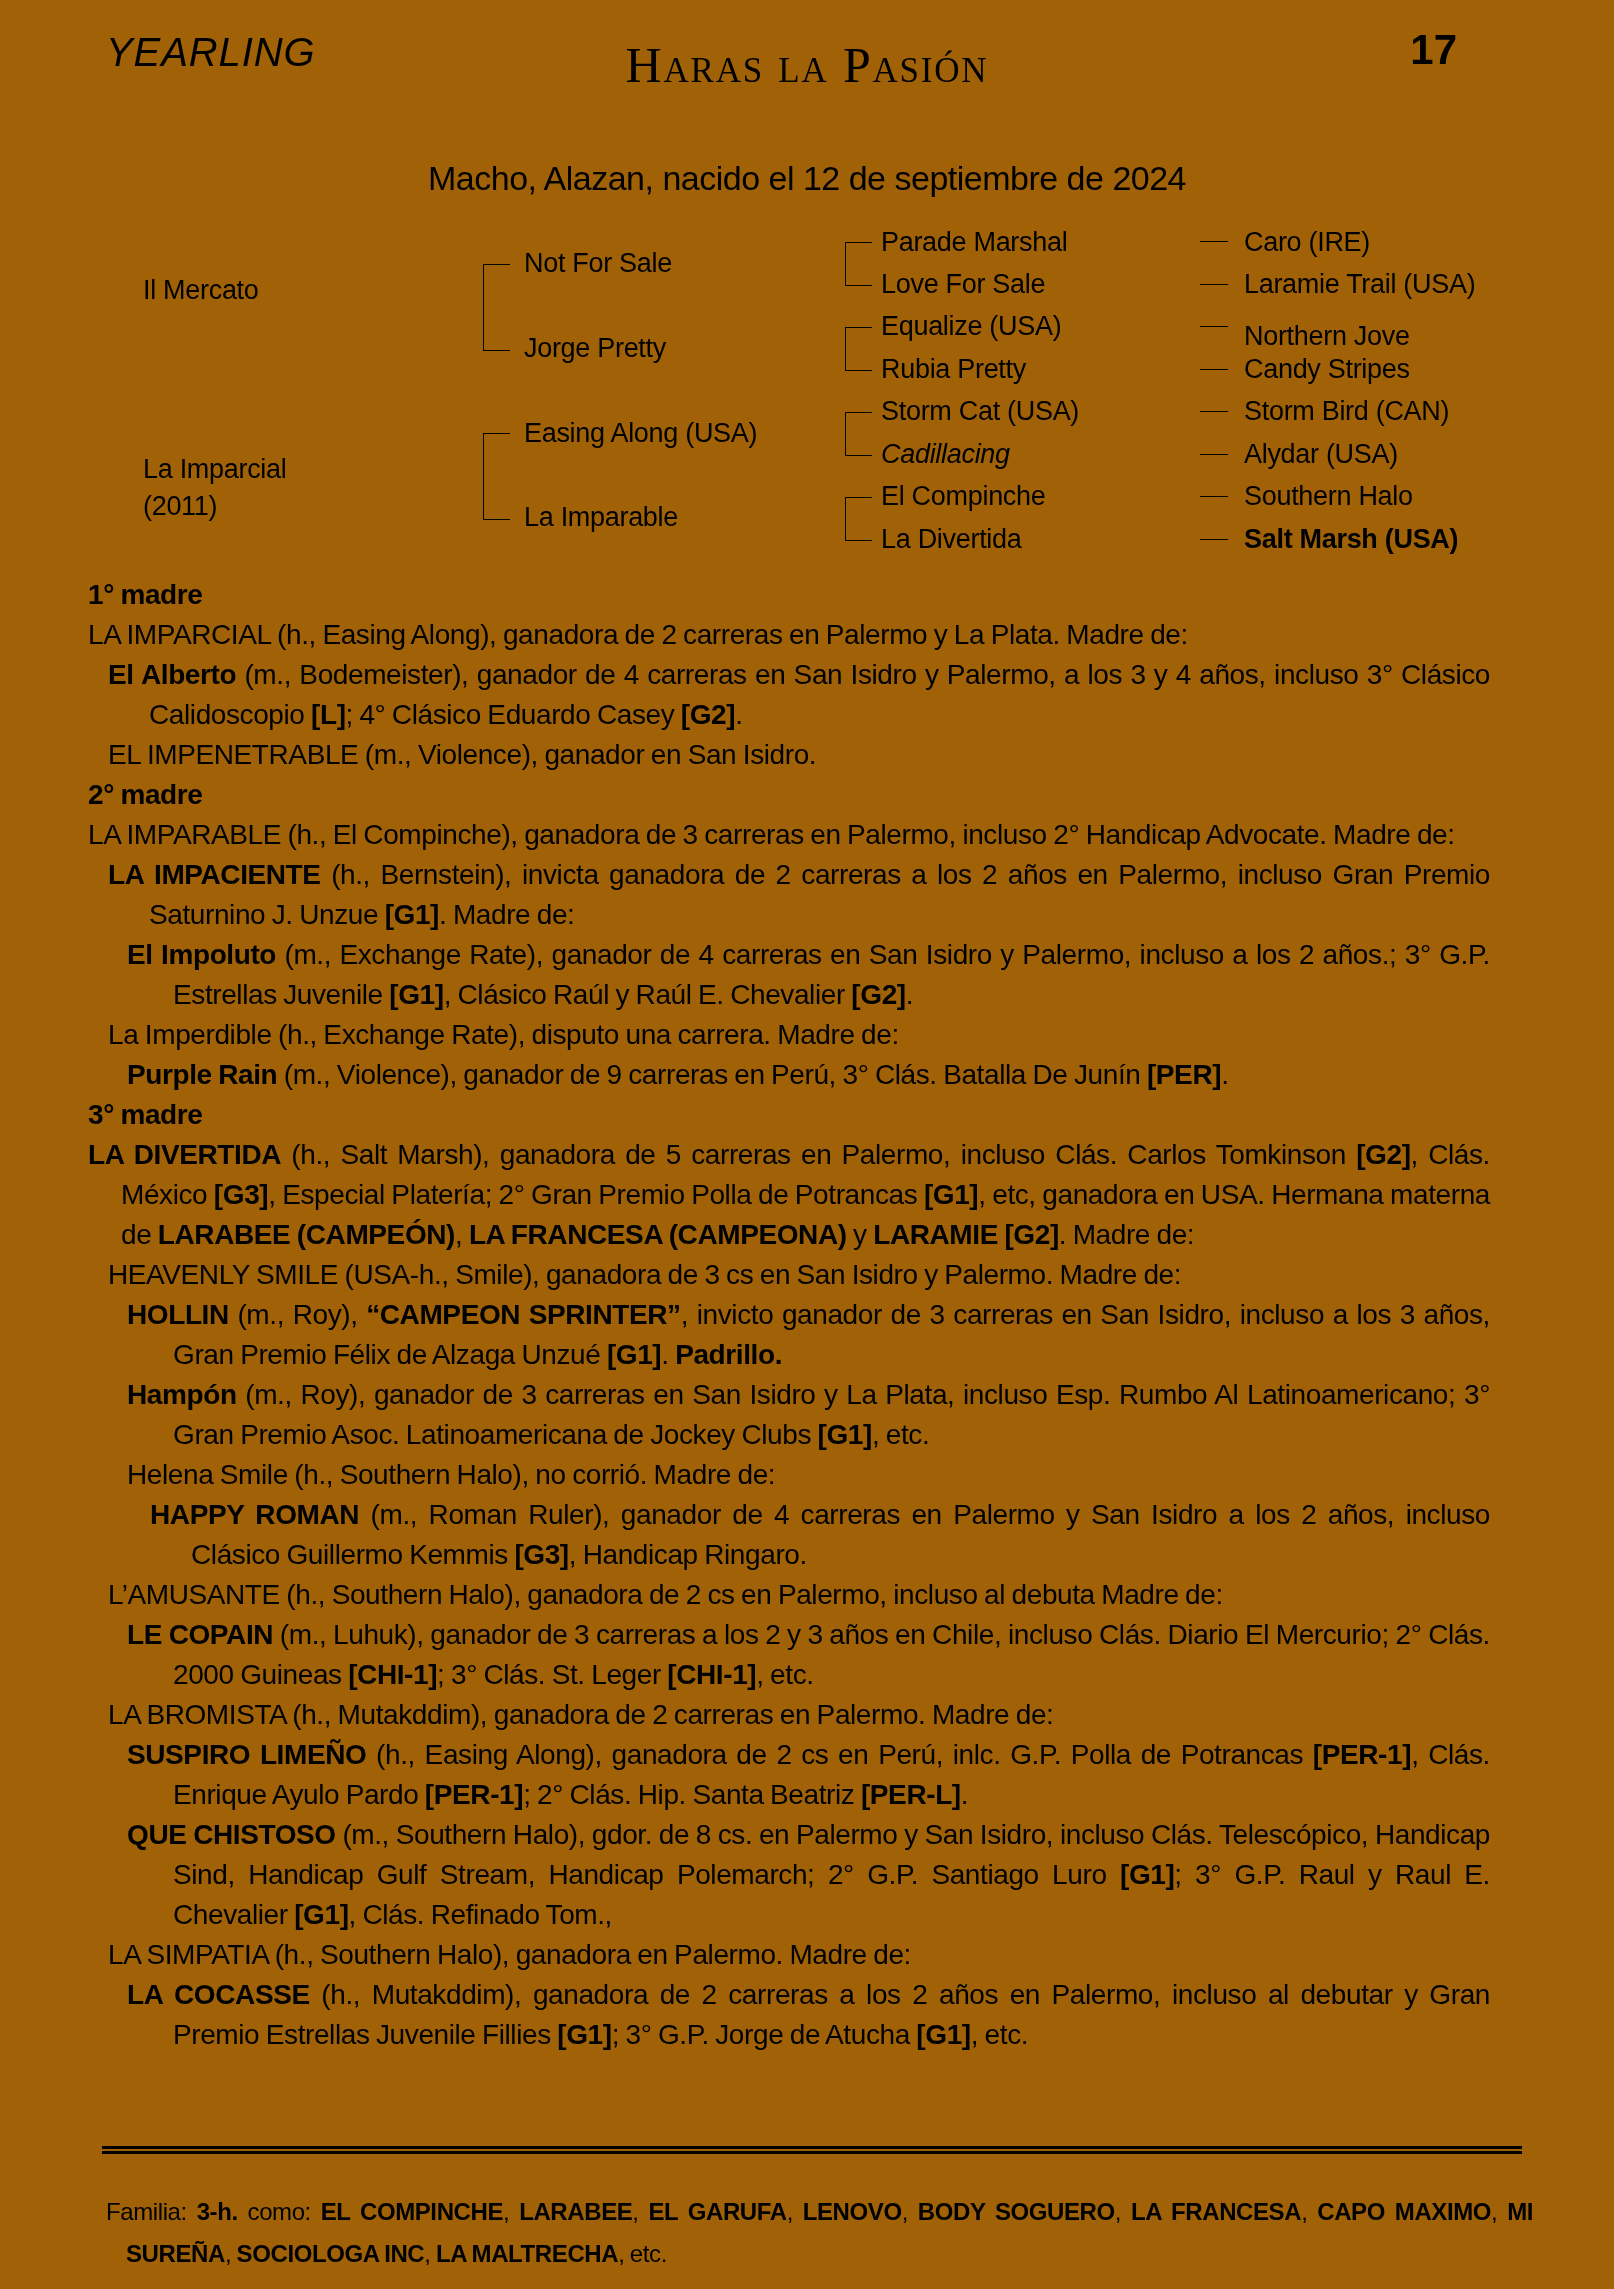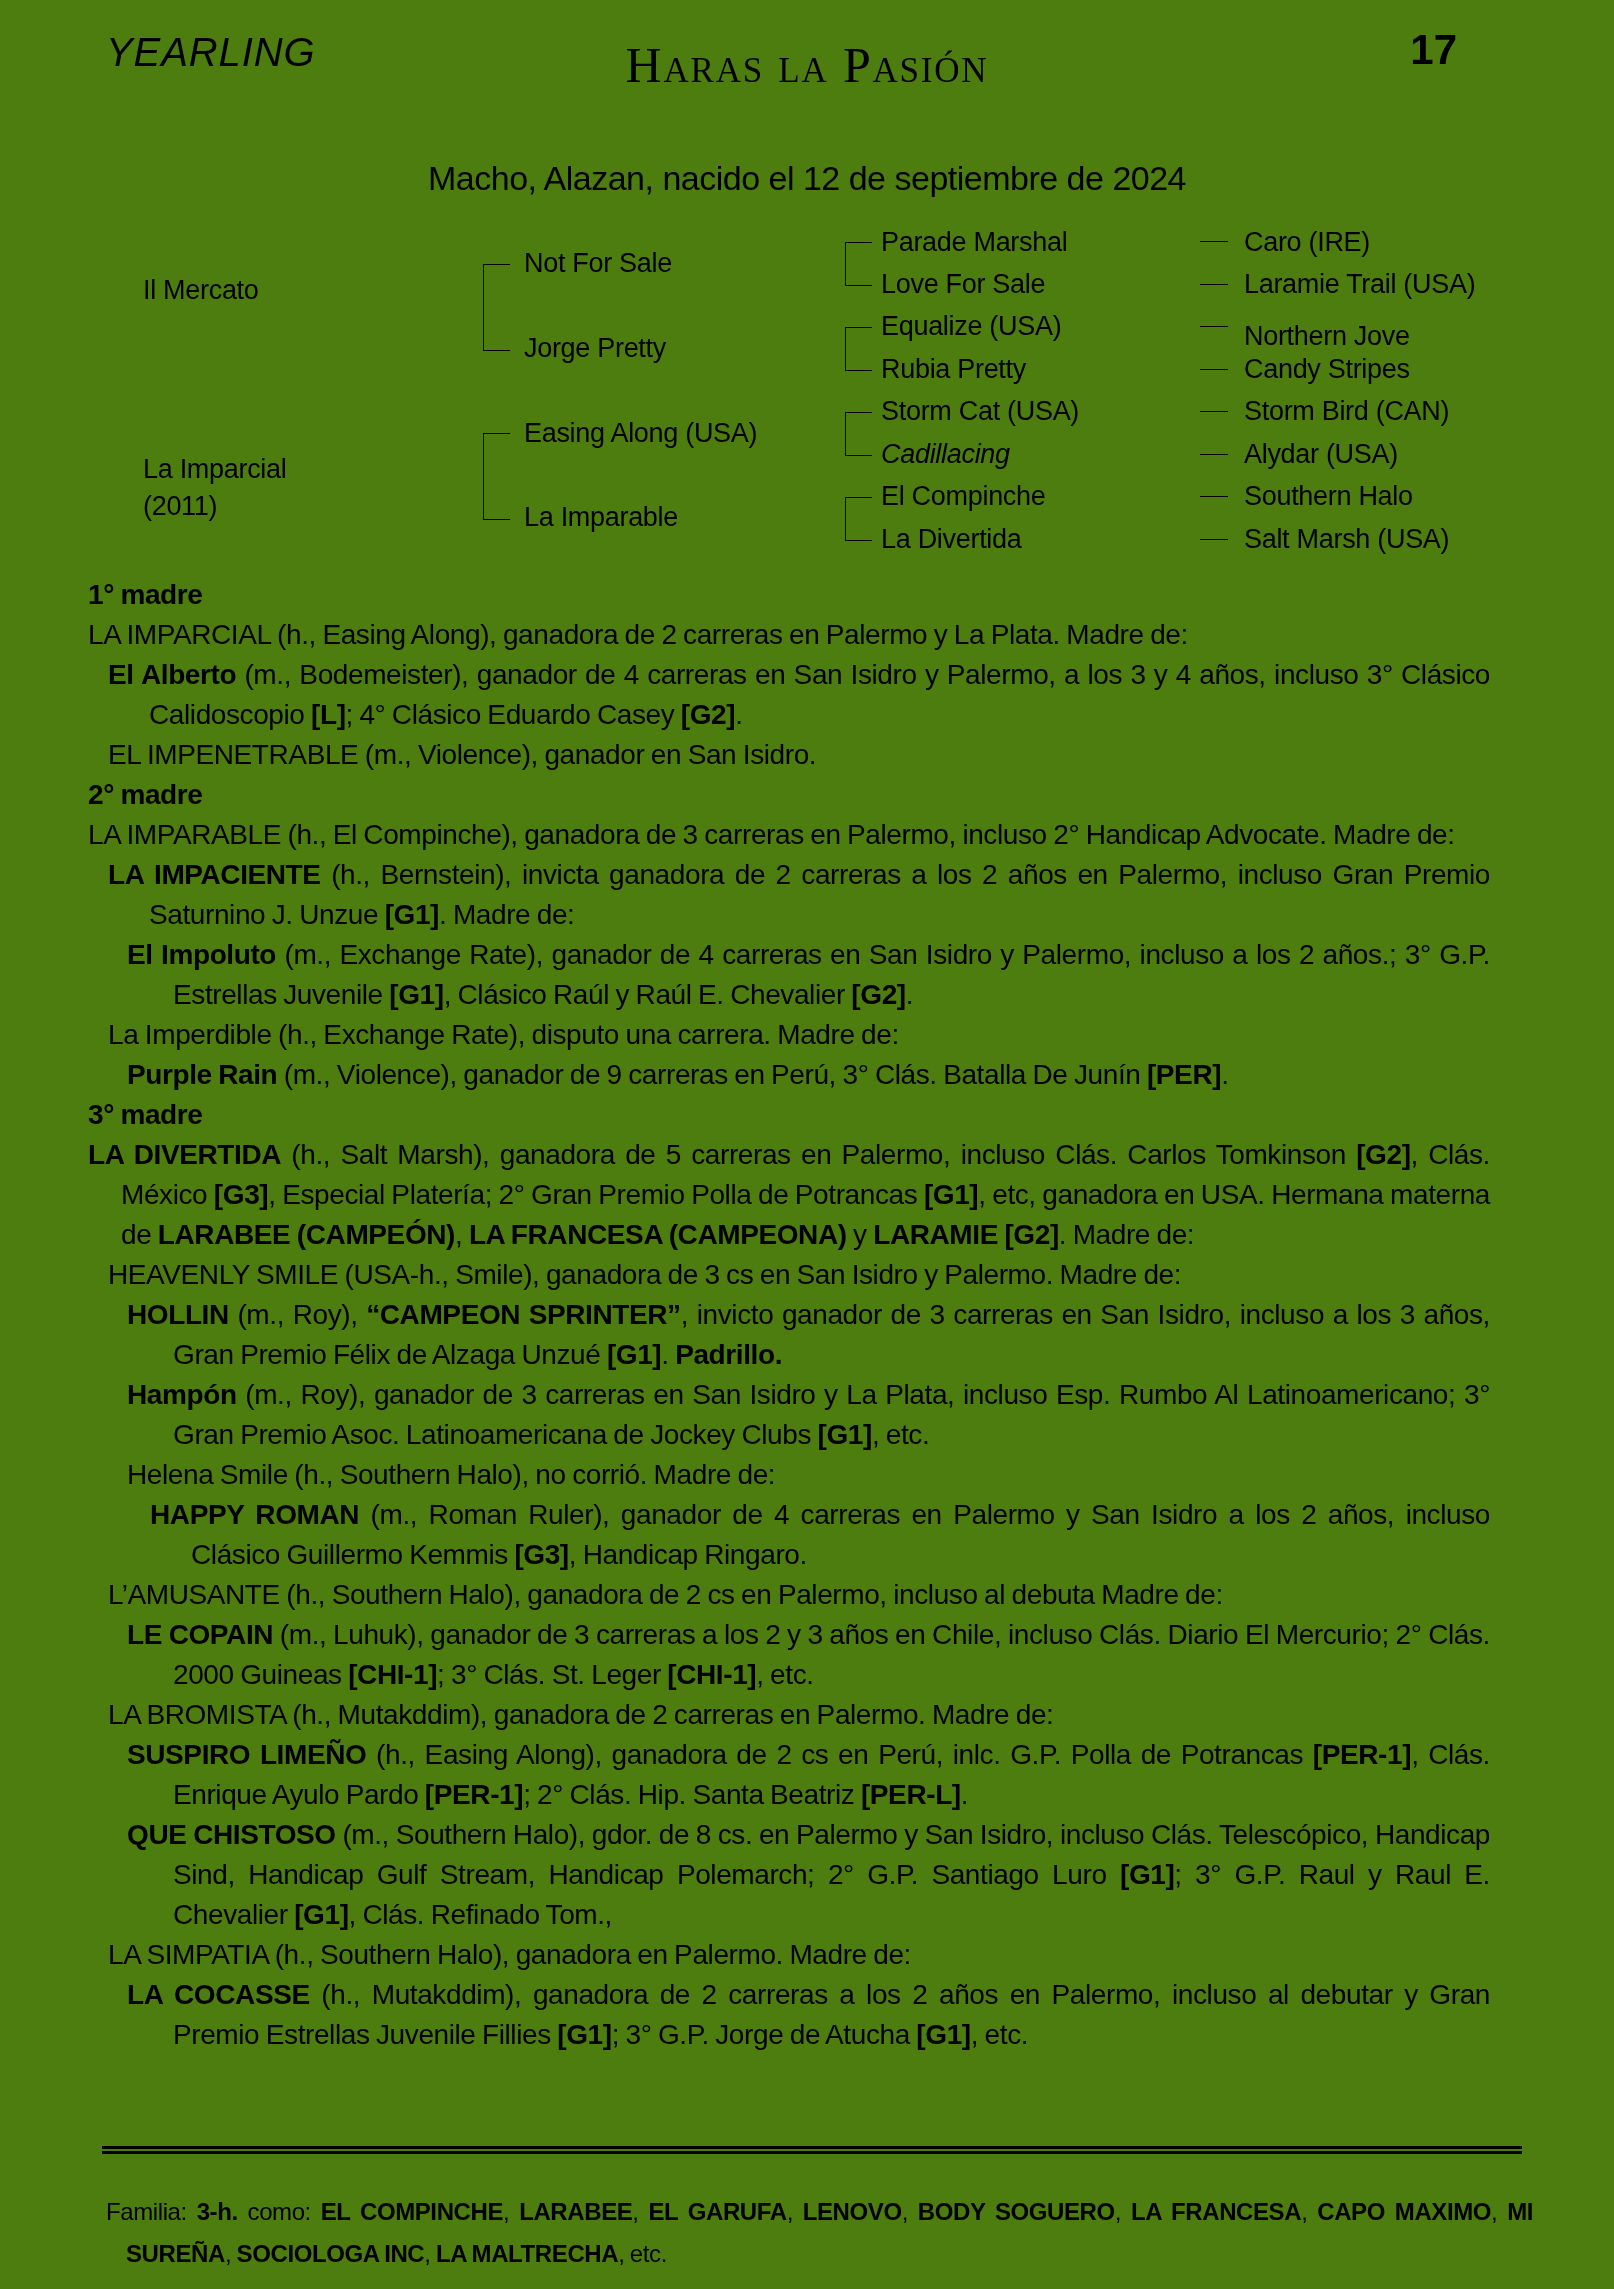--- a/index.html
+++ b/index.html
@@ -1,20 +1,20 @@
 <!DOCTYPE html>
 <html style="font-size:14.8px"><head>
 <meta charset="utf-8">
 <title>Haras La Pasión — Yearling 17</title>
 <style>
   html,body{margin:0;padding:0;background:#888;}
   .page{
     position:relative;
     width:1614px;height:2290px;
-    background:#4d7c0f;color:#000;
+    background:#a16207;color:#000;
     font-family:"Liberation Sans", sans-serif;
     overflow:hidden;
   }
   
   .hdr{position:absolute;top:18.5px;left:106px;right:106px;height:65px;}
   .hdr-left{
     position:absolute;left:0;top:11px;
     font-style:italic;font-size:40px;letter-spacing:0.9px;font-weight:400;
   }
   .hdr-center{
@@ -128,21 +128,21 @@
     <div class="dash" style="top:274px;"></div>
     <div class="dash" style="top:317px;"></div>
 
     <div class="nm g4" style="top:5.5px;">Caro (IRE)</div>
     <div class="nm g4" style="top:48px;">Laramie Trail (USA)</div>
     <div class="nm g4" style="top:100px;">Northern Jove</div>
     <div class="nm g4" style="top:133px;">Candy Stripes</div>
     <div class="nm g4" style="top:175px;">Storm Bird (CAN)</div>
     <div class="nm g4" style="top:218px;">Alydar (USA)</div>
     <div class="nm g4" style="top:260px;">Southern Halo</div>
-    <div class="nm g4" style="top:303px;">Salt Marsh (USA)</div>
+    <div class="nm g4" style="top:303px;font-weight:bold;">Salt Marsh (USA)</div>
   </div>
 
   <div class="bodytext">
       <p class="para sh"><span class="b">1° madre</span></p>
       <p class="para s0"><span>LA IMPARCIAL (h., Easing Along), ganadora de 2 carreras en Palermo y La Plata. Madre de:</span></p>
       <p class="para s1"><span class="b">El Alberto</span><span> (m., Bodemeister), ganador de 4 carreras en San Isidro y Palermo, a los 3 y 4 años, incluso 3° Clásico Calidoscopio </span><span class="b">[L]</span><span>; 4° Clásico Eduardo Casey </span><span class="b">[G2]</span><span>.</span></p>
       <p class="para s1"><span>EL IMPENETRABLE (m., Violence), ganador en San Isidro.</span></p>
       <p class="para sh"><span class="b">2° madre</span></p>
       <p class="para s0"><span>LA IMPARABLE (h., El Compinche), ganadora de 3 carreras en Palermo, incluso 2° Handicap Advocate. Madre de:</span></p>
       <p class="para s1"><span class="b">LA IMPACIENTE</span><span> (h., Bernstein), invicta ganadora de 2 carreras a los 2 años en Palermo, incluso Gran Premio Saturnino J. Unzue </span><span class="b">[G1]</span><span>. Madre de:</span></p>

